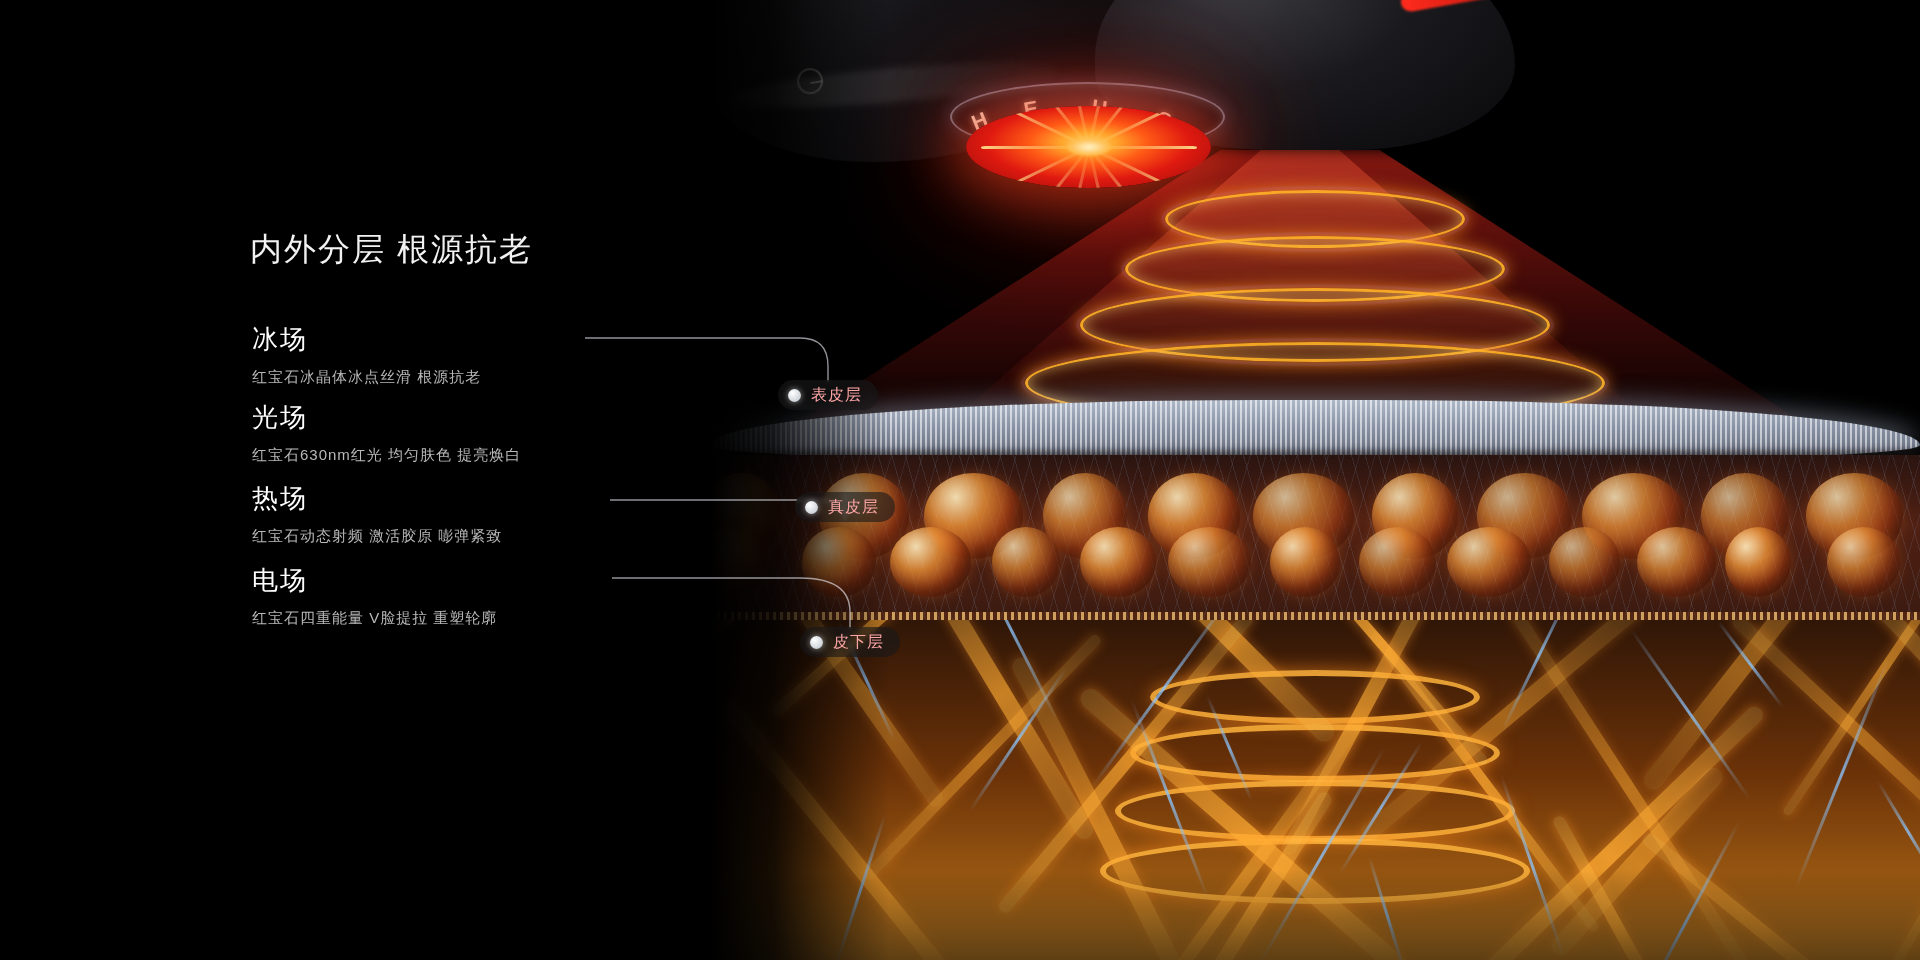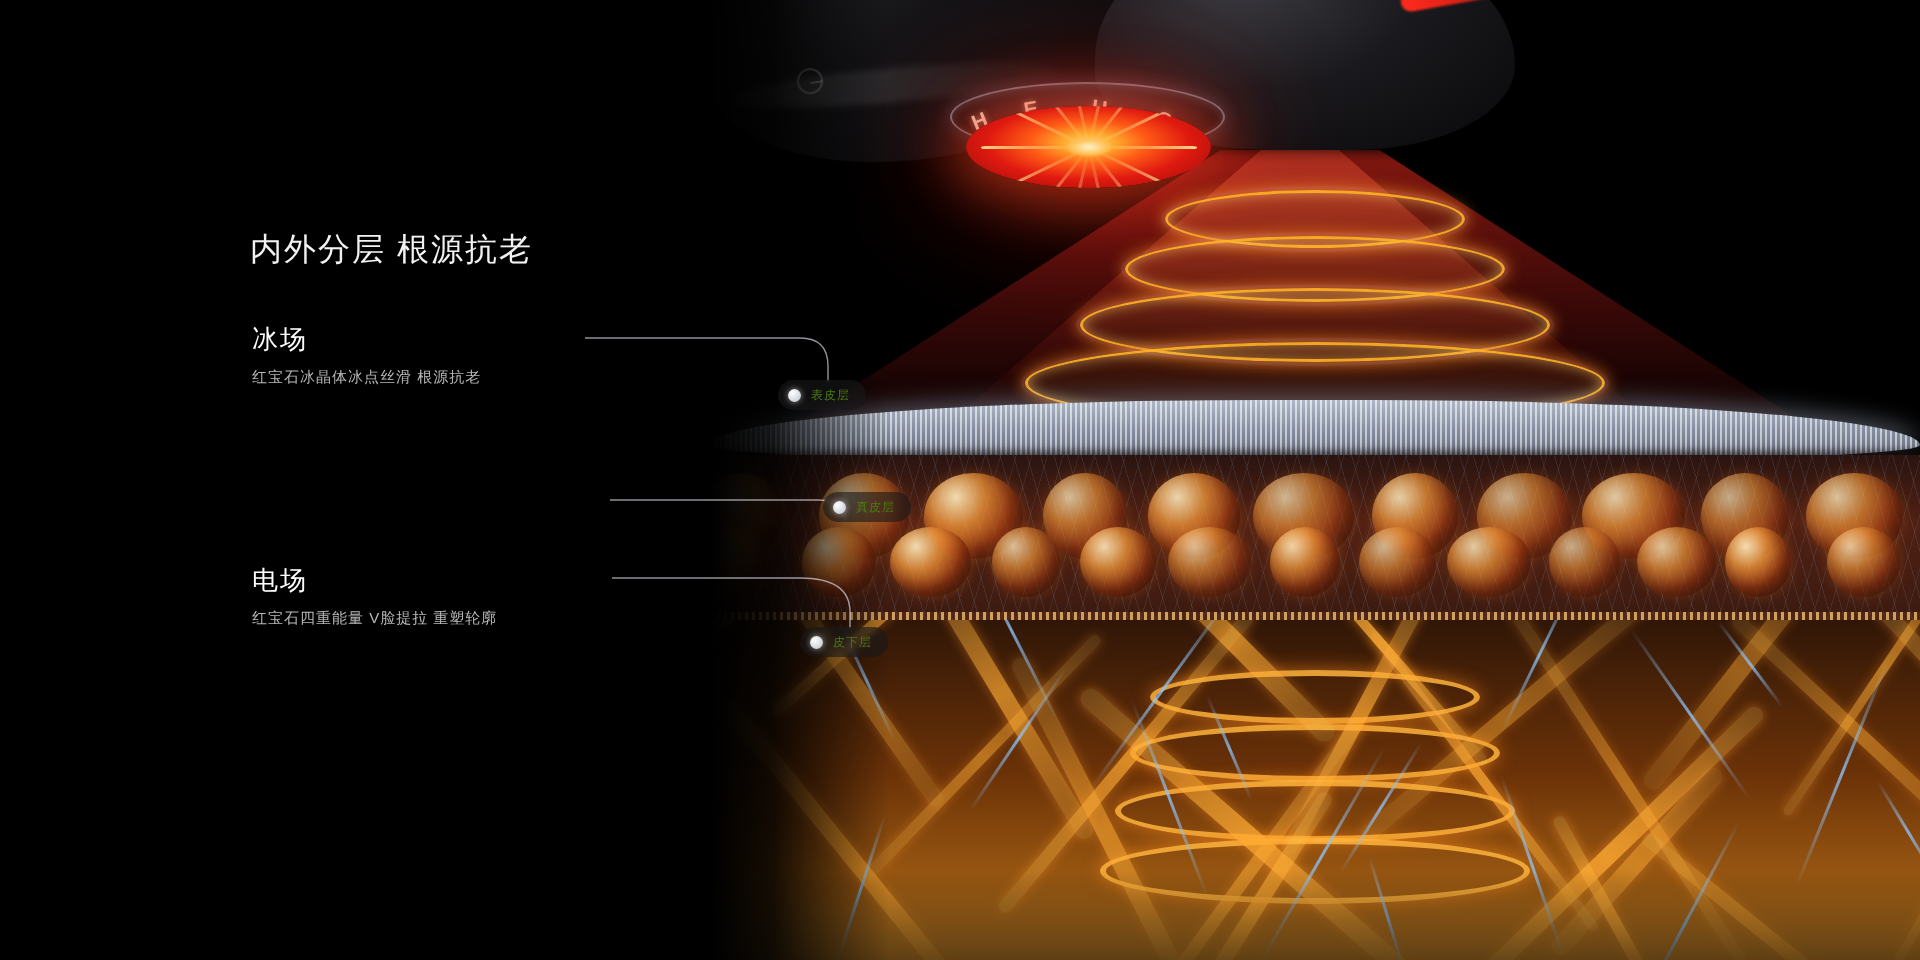--- a/index.html
+++ b/index.html
@@ -198,23 +198,23 @@
   .pill{
     position:absolute; display:flex; align-items:center; gap:10px;
     height:30px; padding:0 16px 0 10px; border-radius:16px;
     background:rgba(24,24,26,.62); backdrop-filter:blur(2px);
   }
   .pill .dot{
     width:13px; height:13px; border-radius:50%;
     background:radial-gradient(circle at 35% 32%, #ffffff, #cfd4da 70%, #9aa0a8 100%);
     box-shadow:0 0 6px rgba(255,255,255,.55);
   }
-  .pill .ptext{ color:#4d7c0f; font-size:12px; letter-spacing:1px; }
+  .pill .ptext{ color:#fca5a5; font-size:16px; letter-spacing:1px; }
   .p1{ left:778px; top:380px; }
-  .p2{ left:823px; top:492px; }
+  .p2{ left:795px; top:492px; }
   .p3{ left:800px; top:627px; }
 </style>
 </head>
 <body>
 
 <div id="stage">
 
   <div class="art">
 
     <div class="device-arm">
@@ -353,20 +353,28 @@
     <path d="M610,500 L820,500 Q846,500 846,470 L846,494" fill="none" stroke="rgba(235,238,245,.0)" stroke-width="1.4"></path>
     <path d="M612,578 L800,578 Q850,578 850,612 L850,629" fill="none" stroke="rgba(235,238,245,.62)" stroke-width="1.4"></path>
   </svg>
 
   <div class="subhead">内外分层 根源抗老</div>
 
   <div class="feature f1">
     <div class="f-title">冰场</div>
     <div class="f-desc">红宝石冰晶体冰点丝滑 根源抗老</div>
   </div>
+  <div class="feature f2">
+    <div class="f-title">光场</div>
+    <div class="f-desc">红宝石630nm红光  均匀肤色  提亮焕白</div>
+  </div>
+  <div class="feature f3">
+    <div class="f-title">热场</div>
+    <div class="f-desc">红宝石动态射频   激活胶原 嘭弹紧致</div>
+  </div>
   <div class="feature f4">
     <div class="f-title">电场</div>
     <div class="f-desc">红宝石四重能量  V脸提拉 重塑轮廓</div>
   </div>
 
   <div class="pill p1">
     <span class="dot"></span>
     <span class="ptext">表皮层</span>
   </div>
   <div class="pill p2">

